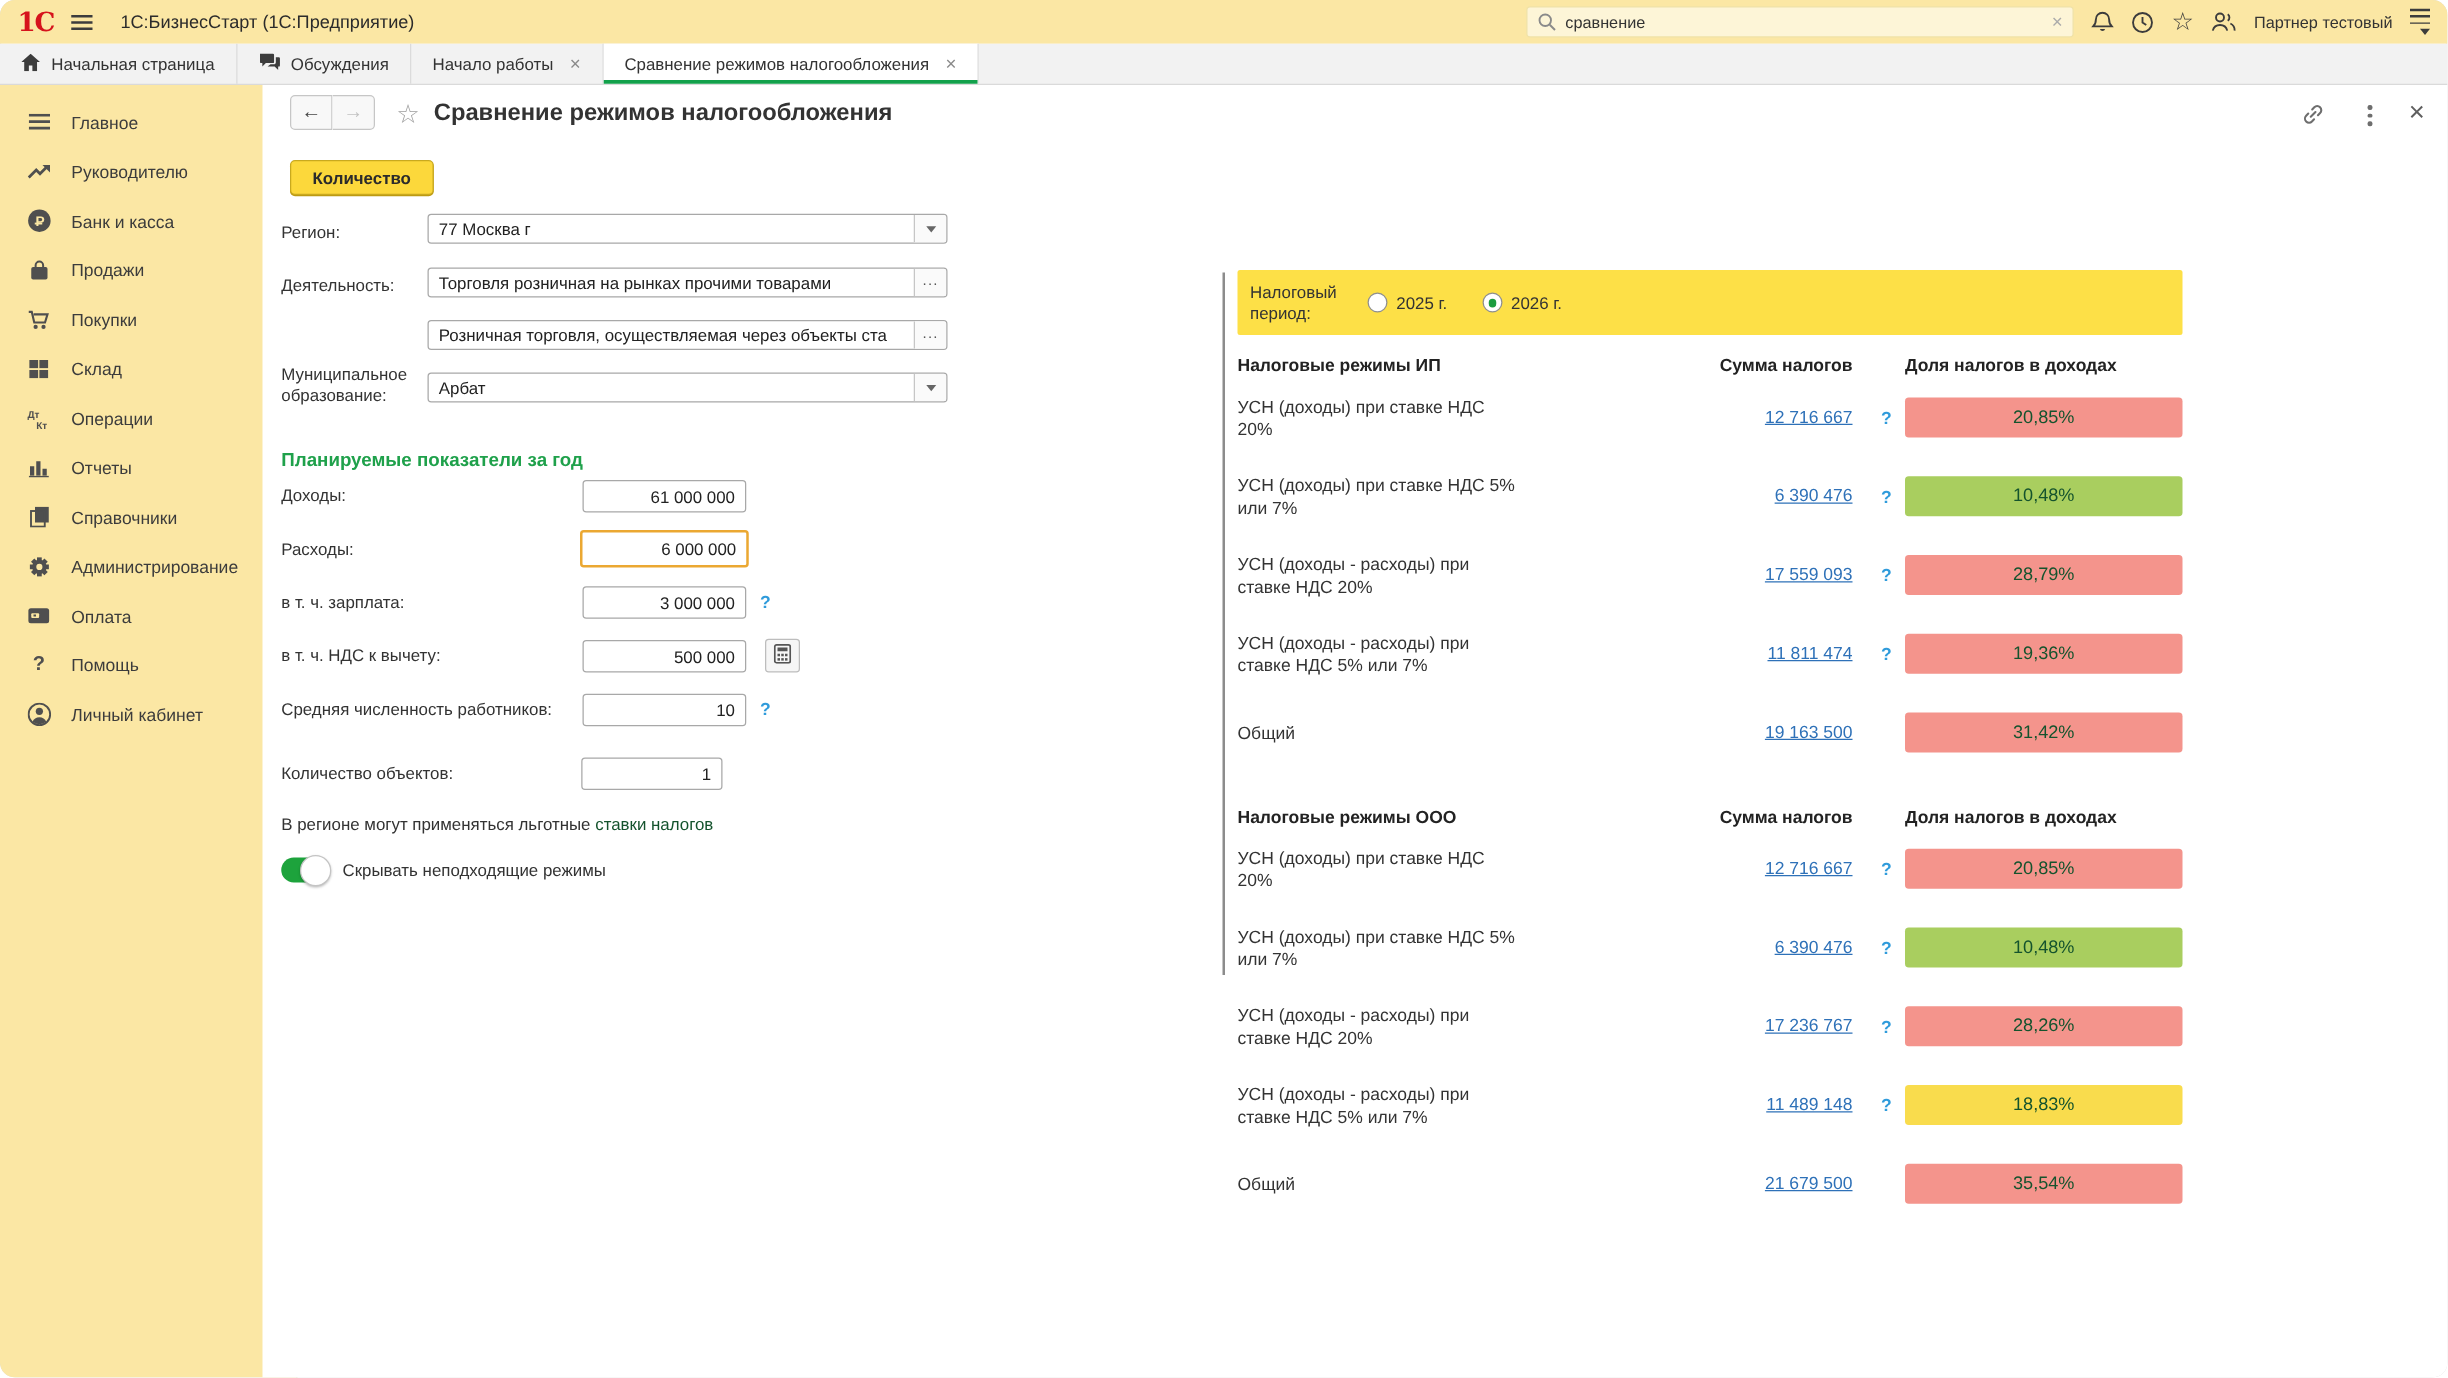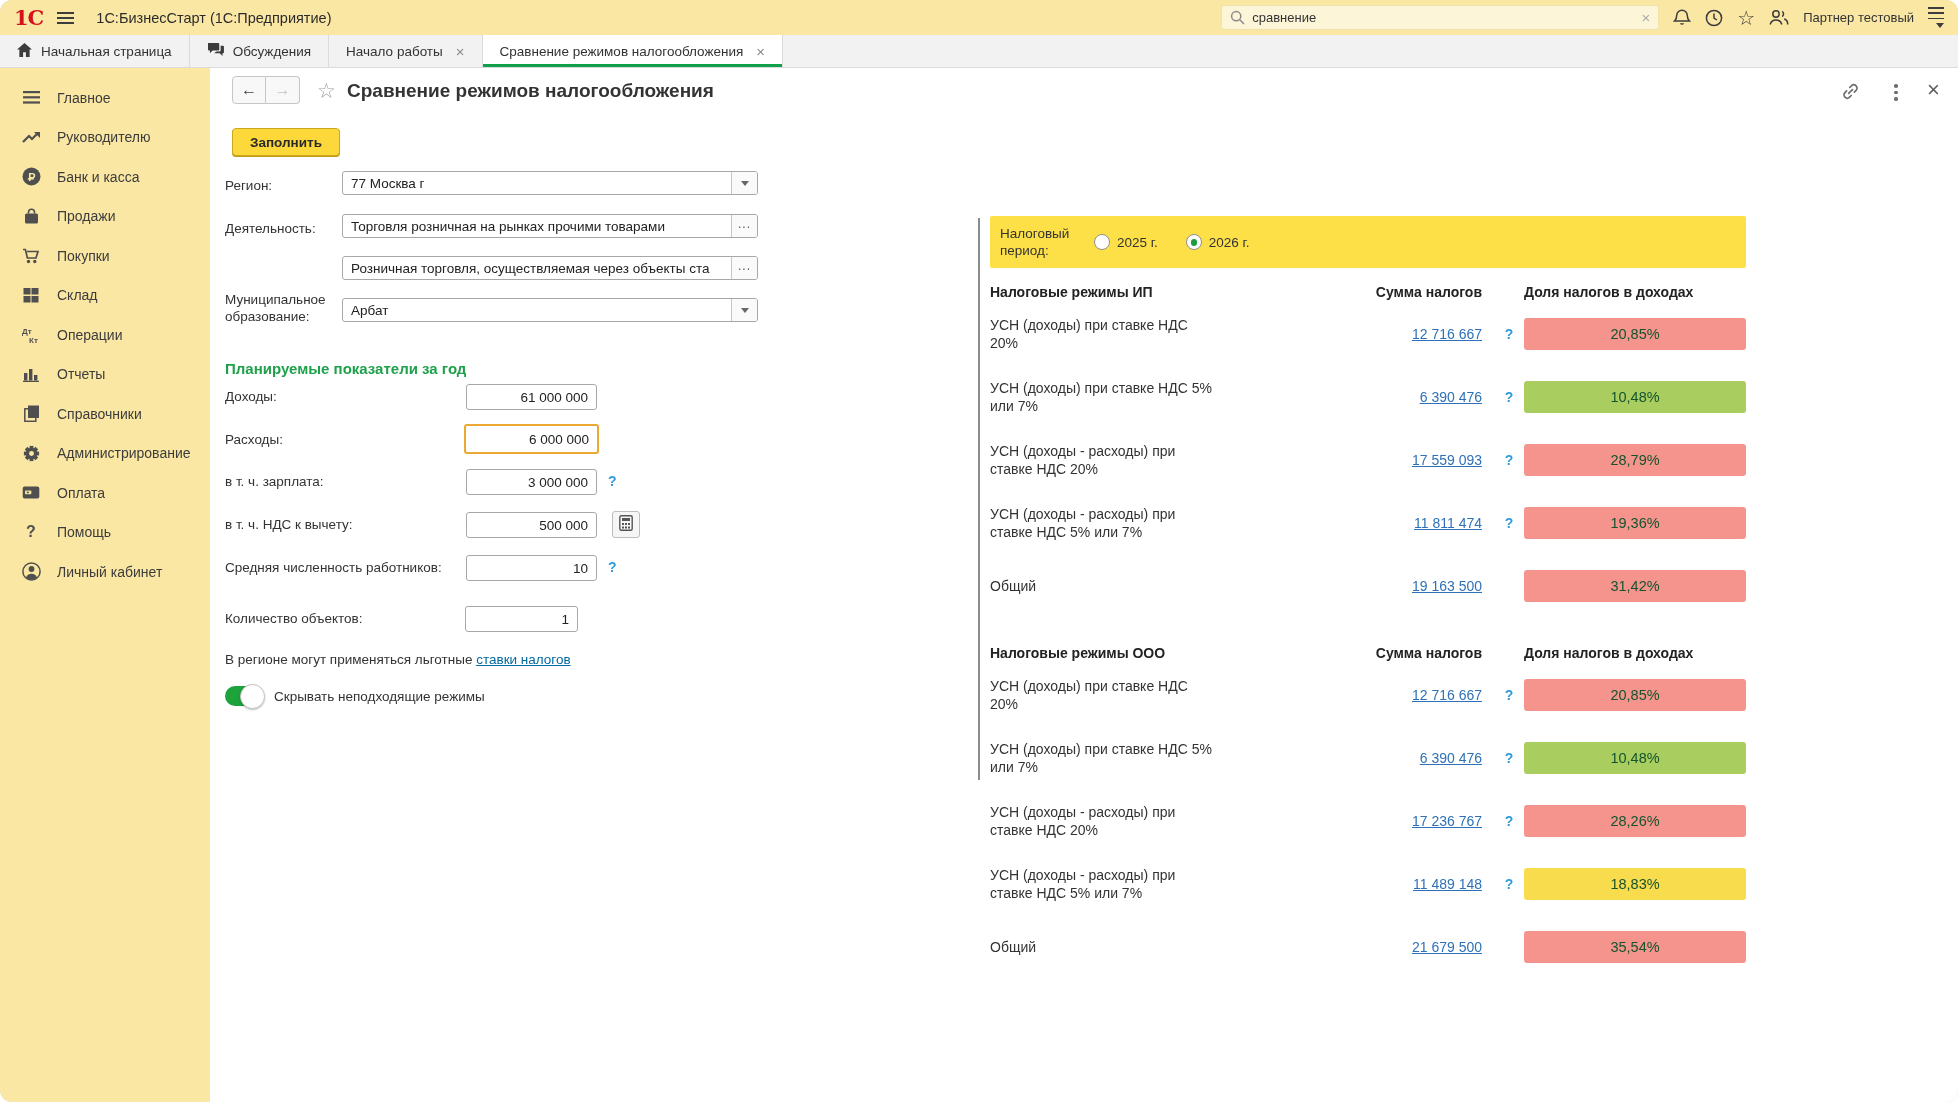--- a/index.html
+++ b/index.html
@@ -73,21 +73,21 @@
   .sec-header { position:absolute; left:15px; font-size:15px; font-weight:bold; color:#1FA14B; }
 
   .num-field { position:absolute; left:256px; width:131px; height:26px; border:1px solid #A8A8A8; border-radius:3px;
                background:#fff; display:flex; align-items:center; justify-content:flex-end; padding-right:8px;
                font-size:13.5px; color:#222; }
   .num-field.focused { left:254px; width:135px; height:30px; border:2px solid #EBA832; }
   .help-q { position:absolute; left:398px; color:#2F9BDB; font-weight:bold; font-size:14px; cursor:pointer; }
   .calc-btn { position:absolute; left:402px; width:28px; height:27px; border:1px solid #BDBDBD; border-radius:3px;
               background:#F6F6F6; display:flex; align-items:center; justify-content:center; cursor:pointer; }
   .benefit { position:absolute; left:15px; font-size:13.5px; color:#333; }
-  .benefit a { color:#0369a1; text-decoration:underline; cursor:pointer; }
+  .benefit a { color:#14532d; cursor:pointer; }
   .toggle { position:absolute; left:15px; width:37px; height:20px; border-radius:10px; background:#1DA33C; cursor:pointer; }
   .knob { position:absolute; right:-3px; top:-2.5px; width:25px; height:25px; border-radius:50%;
           background:#fff; border:1px solid #C4C4C4; box-shadow:0 1px 2px rgba(0,0,0,.25); }
   .toggle-label { position:absolute; left:64px; font-size:13.5px; color:#333; }
 
   .v-divider { position:absolute; left:768px; top:150px; width:2px; height:562px; background:#8C8C8C; }
 
   
   .results { position:absolute; left:780px; top:148px; width:756px; }
   .period-banner { height:52px; background:#fde047; display:flex; align-items:center; padding:0 10px; border-radius:2px; }
@@ -338,21 +338,21 @@
           <path d="M10.7 13.8 l-1.6 1.6 a3.1 3.1 0 0 1 -4.4 -4.4 l1.6 -1.6"></path>
         </svg>
     </span>
     <span class="hdr-ico dots" style="left:1682px;top:14px">
         <i></i>
         <i></i>
         <i></i>
       </span>
     <span class="hdr-ico close-x" style="left:1717px">×</span>
 
-    <button class="fill-btn">Заполнить</button>
+    <button class="fill-btn">Количество</button>
 
     <label class="f-label" style="top:110px">Регион:</label>
     <div class="combo" style="top:103px">
       <span class="field-text">77 Москва г</span>
       <button class="combo-btn">
           <span class="tri"></span>
         </button>
     </div>
 
     <label class="f-label" style="top:153px">Деятельность:</label>

